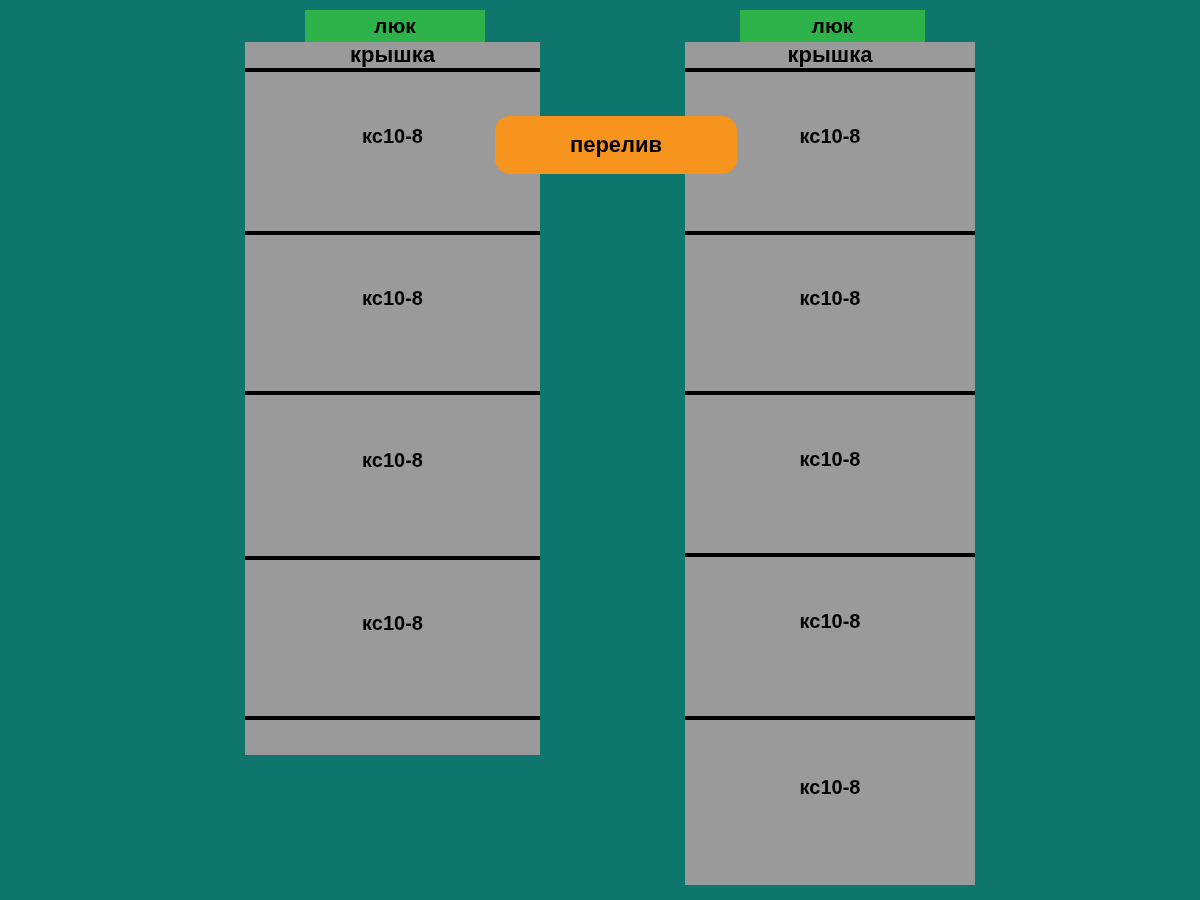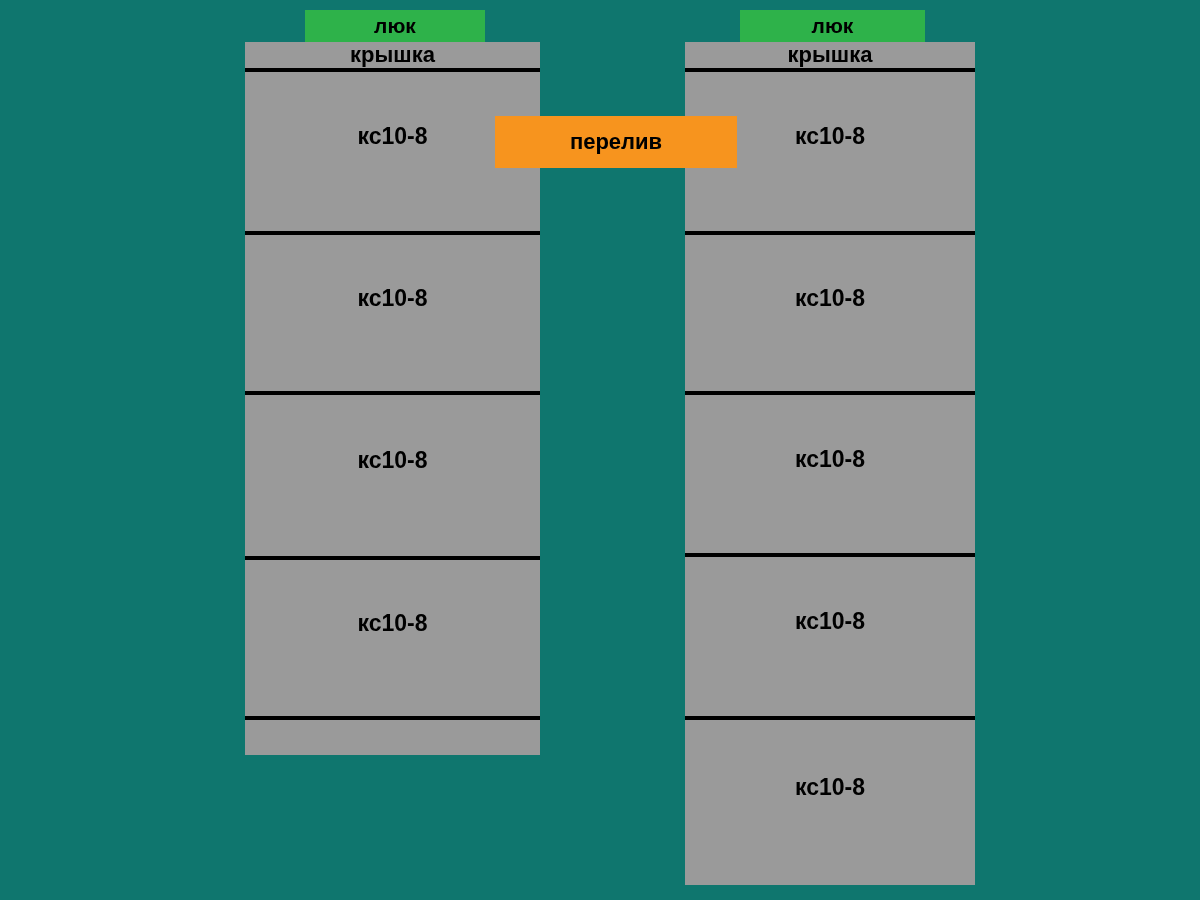--- a/index.html
+++ b/index.html
@@ -40,21 +40,21 @@
     width: 100%;
     display: flex; align-items: center; justify-content: center;
     font-weight: 700;
   }
   .cover {
     height: 30px;
     font-size: 22px;
     border-bottom: 4px solid #000;
   }
   .ring {
-    font-size: 23px;
+    font-size: 20px;
     border-bottom: 4px solid #000;
     padding-bottom: 30px; 
   }
   .ring.last { border-bottom: none; }
   .bottom {
     height: 35px;
     font-size: 22px;
   }
 
   .col-left .ring1 { height: 163px; }
@@ -70,21 +70,21 @@
 
   
   .tag {
     position: absolute;
     background: #f7941e;
     display: flex; align-items: center; justify-content: center;
     font-size: 22px; font-weight: 700;
     z-index: 5;
   }
   .tag-drain    { left: 155px; top: 100px; width: 145px; height: 48px; }
-  .tag-overflow { left: 495px; top: 116px; width: 242px; height: 52px; }
+  .tag-overflow { left: 495px; top: 116px; width: 242px; height: 58px; border-radius: 15px; }
 </style>
 </head>
 <body>
 
 <div class="stage">
 
   <div class="hatch hatch-left">
     <span>люк</span>
   </div>
 

